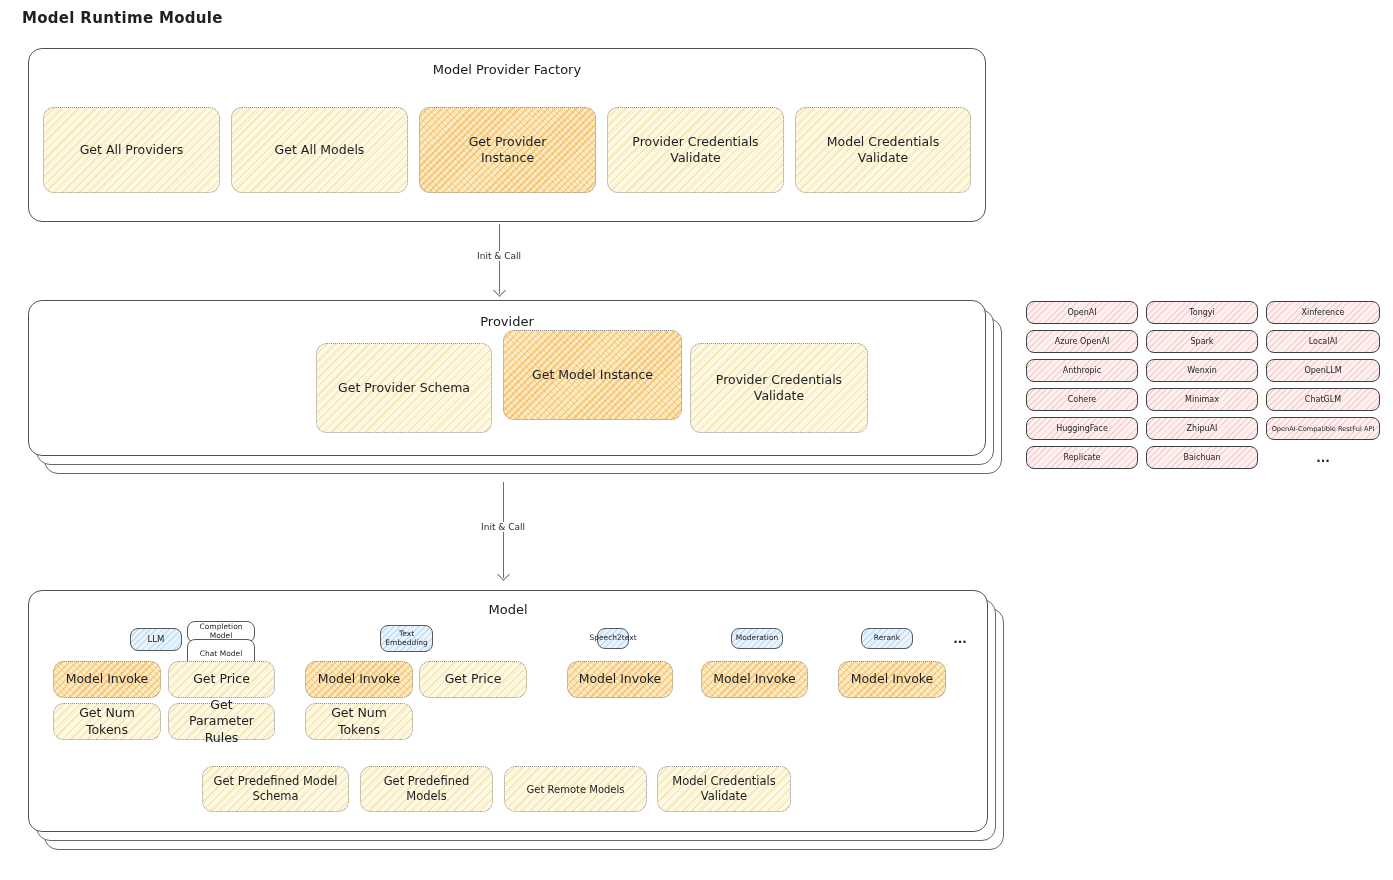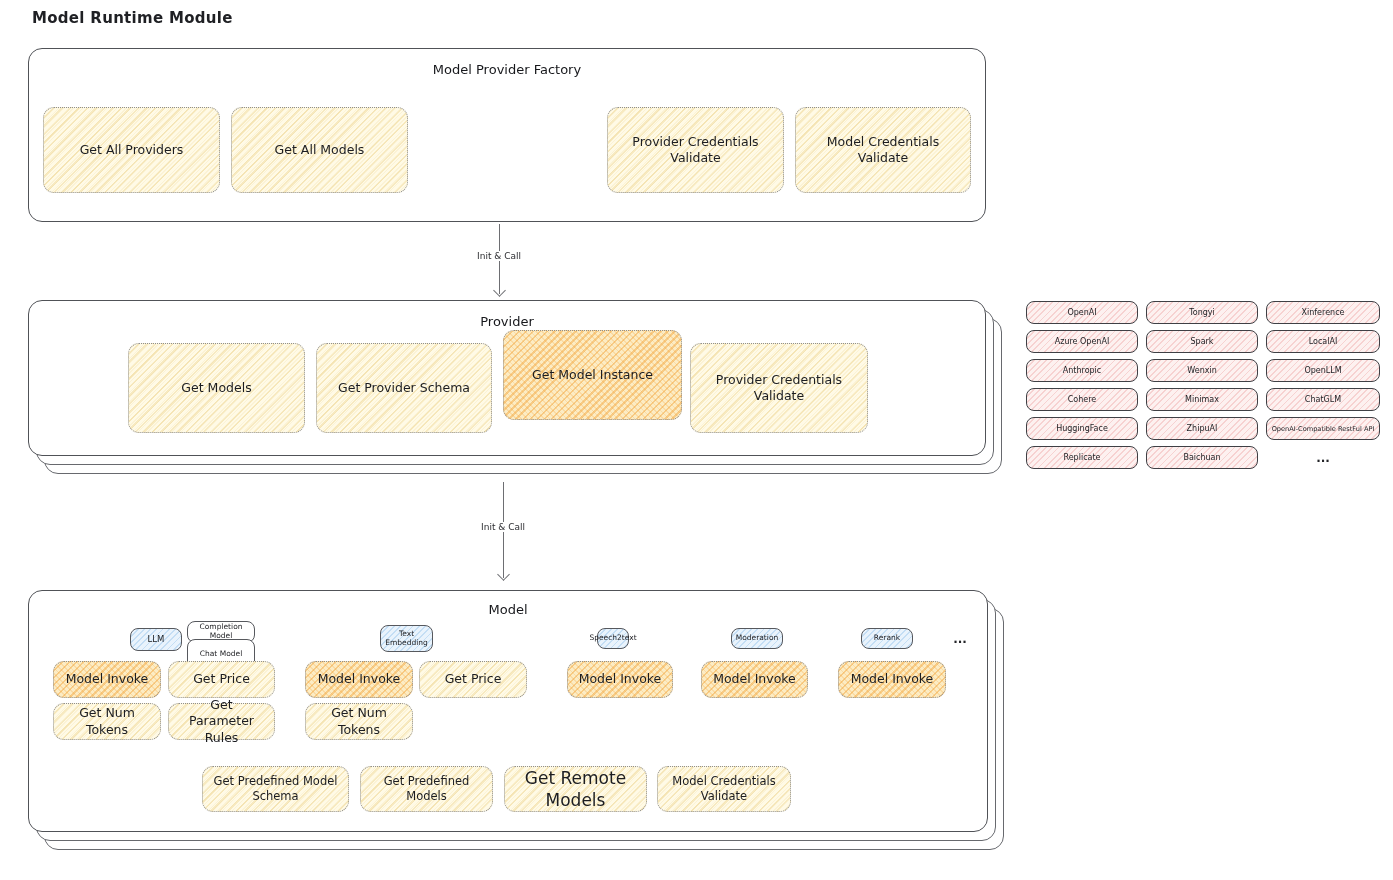--- a/index.html
+++ b/index.html
@@ -3,21 +3,21 @@
 <meta charset="utf-8">
 <style>
   html,body { margin:0; padding:0; background:#ffffff; }
   .canvas {
     position:relative; width:1393px; height:880px; background:#ffffff;
     font-family:"DejaVu Sans", sans-serif; color:#1f2024; overflow:hidden;
   }
   .abs { position:absolute; }
 
   
-  .page-title { left:32px; top:9px; font-size:15px; font-weight:600; letter-spacing:.3px; }
+  .page-title { left:22px; top:9px; font-size:15px; font-weight:600; letter-spacing:.3px; }
 
   
   .bigbox {
     position:absolute; background:#ffffff;
     border:1.5px solid #505257; border-radius:14px; z-index:3;
   }
   .stack-layer {
     position:absolute; background:#ffffff;
     border:1.4px solid #67696e; border-radius:14px;
   }
@@ -101,32 +101,32 @@
 
 <div class="canvas">
 
   <div class="abs page-title">Model Runtime Module</div>
 
   <div class="bigbox" style="left:28px; top:48px; width:956px; height:172px;">
     <div class="box-title">Model Provider Factory</div>
   </div>
   <div class="dbtn fill-yellow" style="left:43px; top:107px; width:177px; height:86px;">Get All Providers</div>
   <div class="dbtn fill-yellow" style="left:231px; top:107px; width:177px; height:86px;">Get All Models</div>
+  <div class="dbtn fill-orange" style="left:419px; top:107px; width:177px; height:86px; padding:2px 42px;">Get Provider Instance</div>
   <div class="dbtn fill-yellow" style="left:607px; top:107px; width:177px; height:86px; padding:2px 24px;">Provider Credentials Validate</div>
   <div class="dbtn fill-yellow" style="left:795px; top:107px; width:176px; height:86px; padding:2px 28px;">Model Credentials Validate</div>
 
   <div class="varrow" style="left:499px; top:224px; height:70px;"></div>
   <div class="arrow-label" style="left:499px; top:251px;">Init &amp; Call</div>
 
   <div class="stack-layer" style="left:44px; top:318px; width:956px; height:154px;"></div>
   <div class="stack-layer" style="left:36px; top:309px; width:956px; height:154px;"></div>
   <div class="bigbox" style="left:28px; top:300px; width:956px; height:154px;">
     <div class="box-title">Provider</div>
   </div>
-  <div class="dbtn fill-yellow" style="left:128px; top:343px; width:177px; height:90px;">Get Models</div>
   <div class="dbtn fill-yellow" style="left:316px; top:343px; width:176px; height:90px;">Get Provider Schema</div>
   <div class="dbtn fill-orange" style="left:503px; top:330px; width:179px; height:90px;">Get Model Instance</div>
   <div class="dbtn fill-yellow" style="left:690px; top:343px; width:178px; height:90px; padding:2px 24px;">Provider Credentials Validate</div>
 
   <div class="pill-grid">
     <div class="pill">OpenAI</div>
     <div class="pill">Tongyi</div>
     <div class="pill">Xinference</div>
 
     <div class="pill">Azure OpenAI</div>
@@ -175,16 +175,16 @@
   <div class="dbtn fill-orange" style="left:567px; top:661px; width:106px; height:37px;">Model Invoke</div>
   <div class="dbtn fill-orange" style="left:701px; top:661px; width:107px; height:37px;">Model Invoke</div>
   <div class="dbtn fill-orange" style="left:838px; top:661px; width:108px; height:37px;">Model Invoke</div>
 
   <div class="dbtn fill-yellow" style="left:53px; top:703px; width:108px; height:37px; padding:2px 4px;">Get Num Tokens</div>
   <div class="dbtn fill-yellow" style="left:168px; top:703px; width:107px; height:37px; padding:14px 8px;">Get Parameter Rules</div>
   <div class="dbtn fill-yellow" style="left:305px; top:703px; width:108px; height:37px; padding:2px 4px;">Get Num Tokens</div>
 
   <div class="dbtn fill-yellow" style="left:202px; top:766px; width:147px; height:46px; font-size:11.5px;">Get Predefined Model Schema</div>
   <div class="dbtn fill-yellow" style="left:360px; top:766px; width:133px; height:46px; font-size:11.5px;">Get Predefined Models</div>
-  <div class="dbtn fill-yellow" style="left:504px; top:766px; width:143px; height:46px; font-size:17px;">Get Remote Models</div>
+  <div class="dbtn fill-yellow" style="left:504px; top:766px; width:143px; height:46px; font-size:10px;border-radius:12px;">Get Remote Models</div>
   <div class="dbtn fill-yellow" style="left:657px; top:766px; width:134px; height:46px; font-size:11.5px;">Model Credentials Validate</div>
 
 </div>
 
 </body></html>

